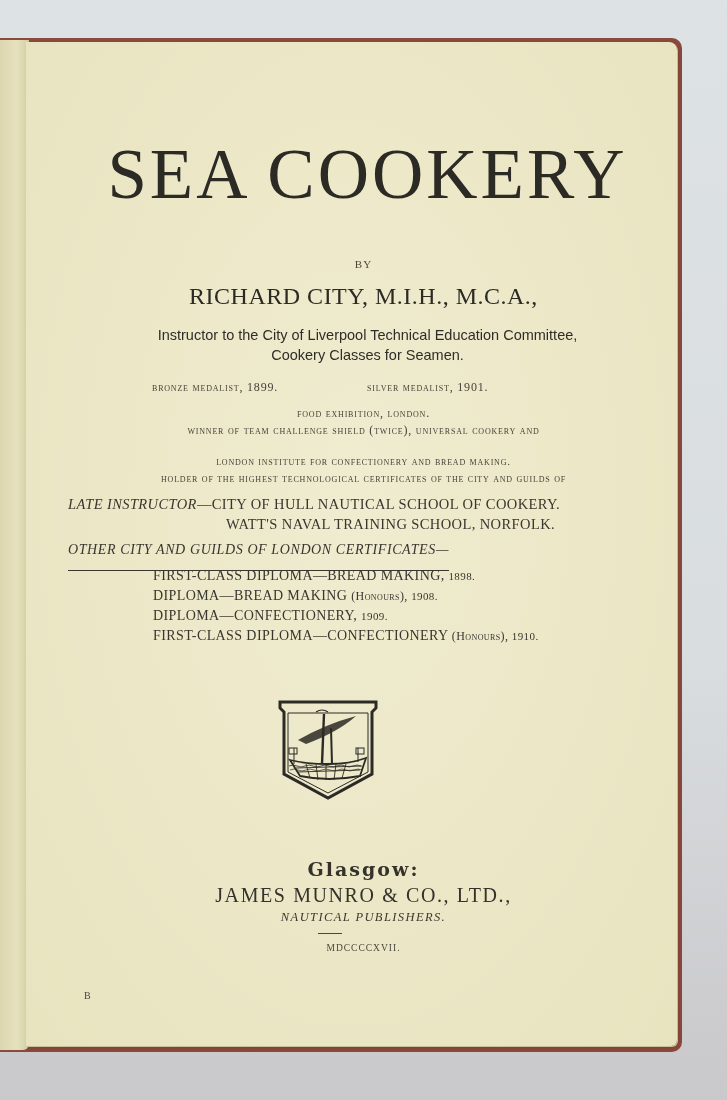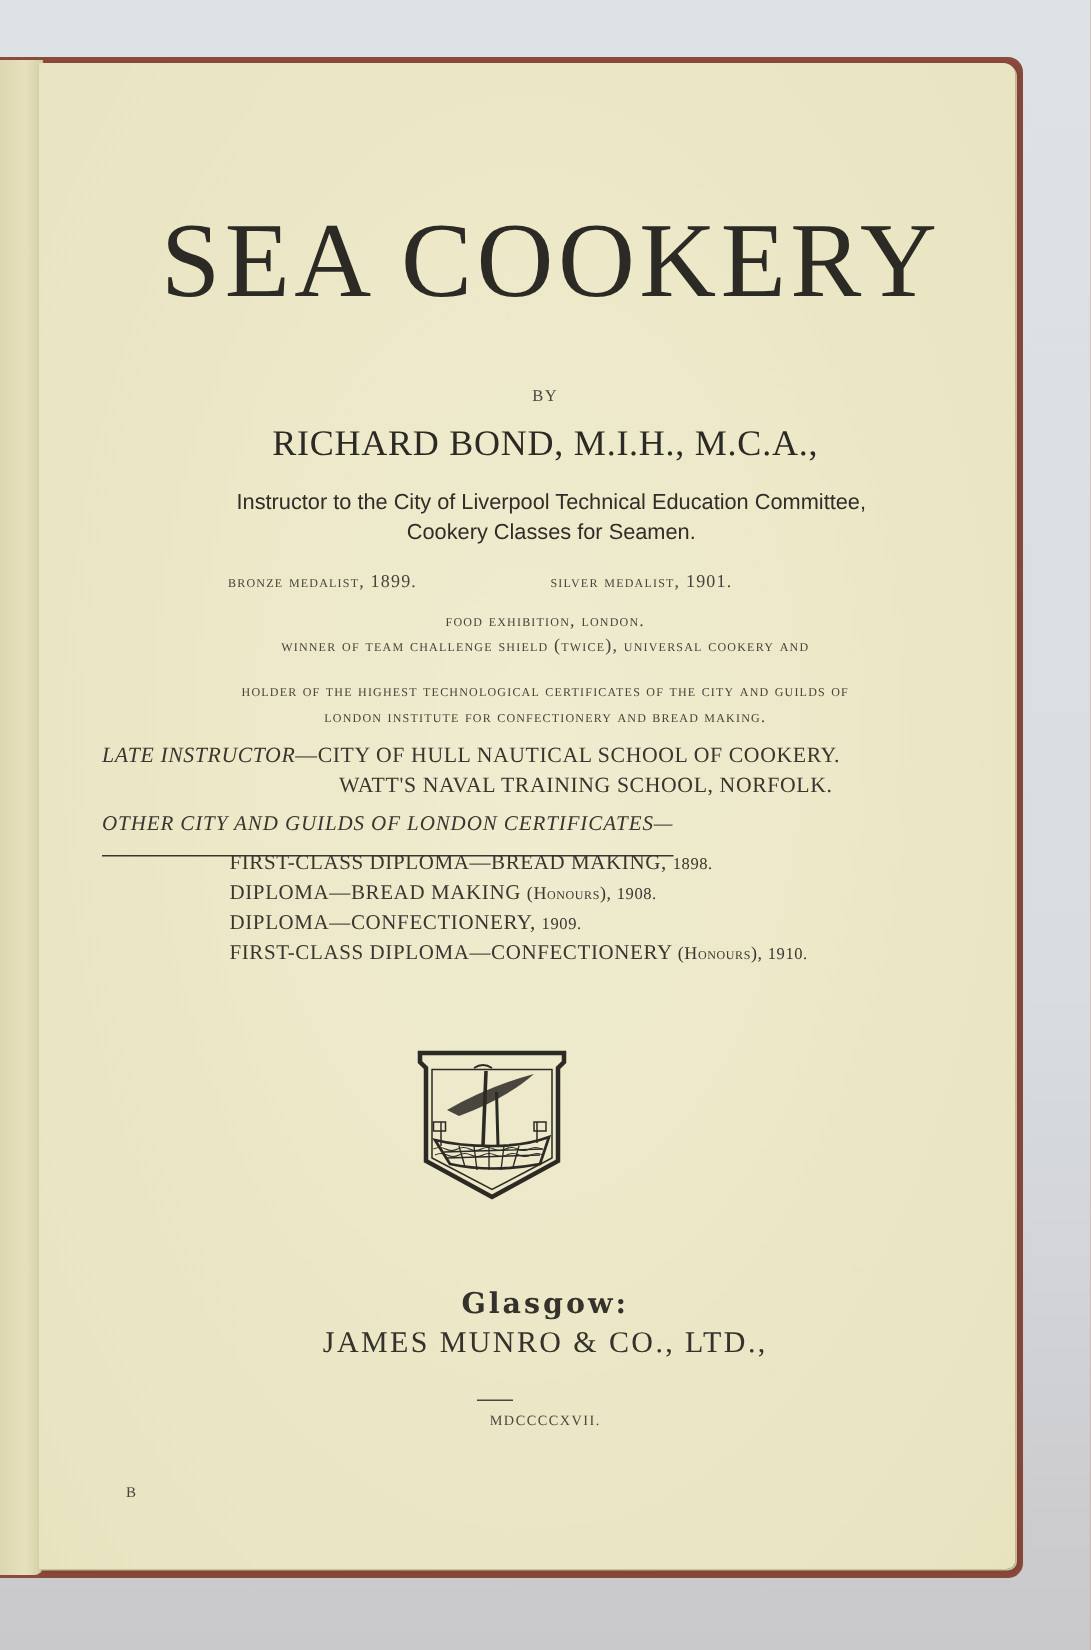--- a/index.html
+++ b/index.html
@@ -220,40 +220,40 @@
 <div class="cover-back"></div>
 <div class="spine-page"></div>
 
 <div class="page">
   <div class="page-inner">
 
     <div class="block title">SEA COOKERY</div>
 
     <div class="block by">BY</div>
 
-    <div class="block author">RICHARD BOND, M.I.H., M.C.A.,</div>
+    <div class="block author">RICHARD CITY, M.I.H., M.C.A.,</div>
 
     <div class="block role">
       <div>Instructor to the City of Liverpool Technical Education Committee,</div>
       <div>Cookery Classes for Seamen.</div>
     </div>
 
     <div class="block medals smallcaps">
       <span class="medal-bronze">Bronze Medalist, 1899.</span>
       <span class="medal-silver">Silver Medalist, 1901.</span>
     </div>
 
     <div class="block winner smallcaps">
       <div>Food Exhibition, London.</div>
       <div>Winner of Team Challenge Shield (Twice), Universal Cookery and</div>
     </div>
 
     <div class="block holder smallcaps">
+      <div>London Institute for Confectionery and Bread Making.</div>
       <div>Holder of the Highest Technological Certificates of the City and Guilds of</div>
-      <div>London Institute for Confectionery and Bread Making.</div>
     </div>
 
     <div class="late">
       <i>LATE INSTRUCTOR</i><span>—CITY OF HULL NAUTICAL SCHOOL OF COOKERY.</span>
       <div class="line2">WATT'S NAVAL TRAINING SCHOOL, NORFOLK.</div>
     </div>
 
     <div class="other">OTHER CITY AND GUILDS OF LONDON CERTIFICATES—</div>
 
     <div class="certs">
@@ -291,19 +291,20 @@
         <path d="M20 70 L86 68 M22 74 L84 72" stroke="#2b2a24" stroke-width="0.9"></path>
         <path d="M30 66 L34 80 M40 66 L42 82 M50 66 L50 82 M60 66 L58 82 M70 66 L66 80" stroke="#2b2a24" stroke-width="0.9"></path>
 
         <path d="M13 68 q4 -2 8 0 t8 0 t8 0 t8 0 t8 0 t8 0 t8 0 t8 0 t8 0" fill="none" stroke="#2b2a24" stroke-width="0.8"></path>
         <path d="M14 72 q4 -2 8 0 t8 0 t8 0 t8 0 t8 0 t8 0 t8 0 t8 0 t8 0" fill="none" stroke="#2b2a24" stroke-width="0.7"></path>
       </svg>
     </div>
 
     <div class="block place">Glasgow:</div>
     <div class="block publisher">JAMES MUNRO &amp; CO., LTD.,</div>
+    <div class="block pubtype">NAUTICAL PUBLISHERS.</div>
     <div class="rule"></div>
     <div class="block year">MDCCCCXVII.</div>
 
     <div class="signature">B</div>
 
   </div>
 </div>
 
 </body></html>

